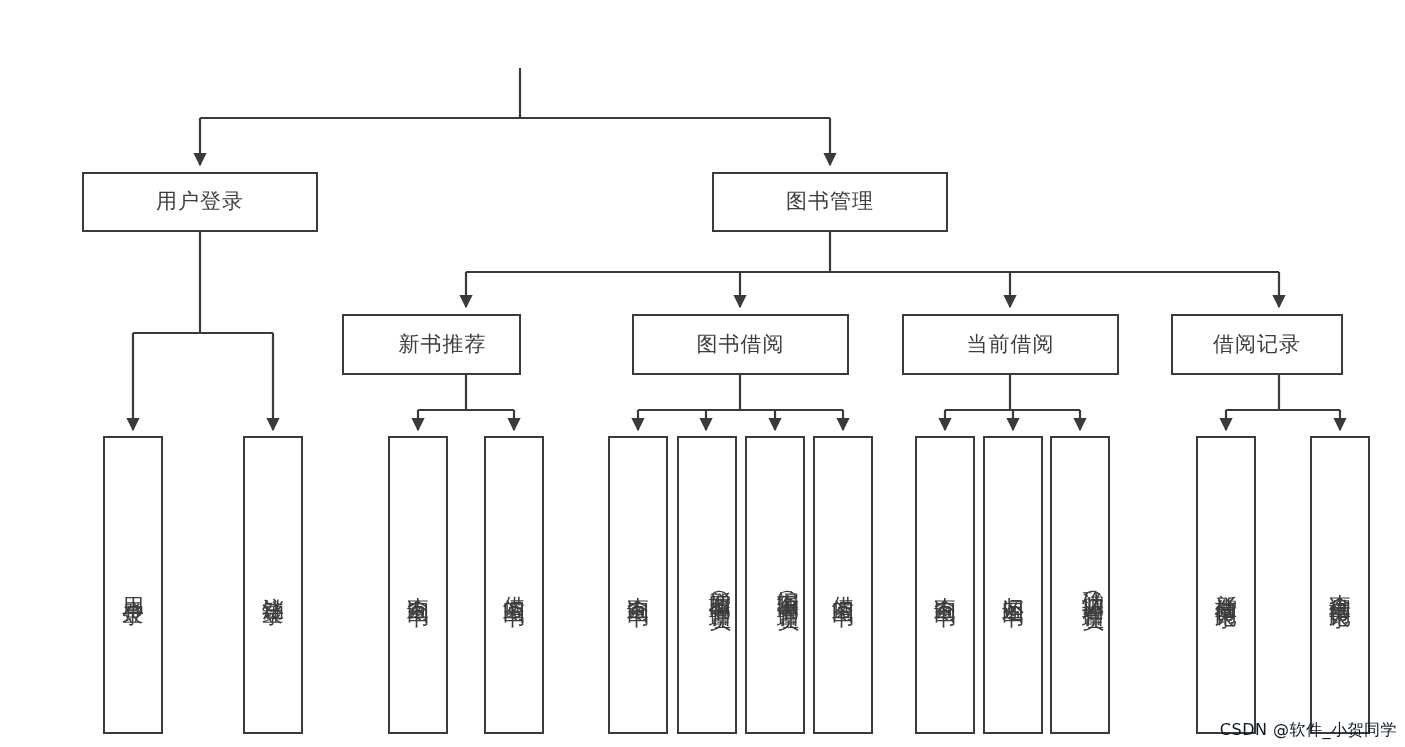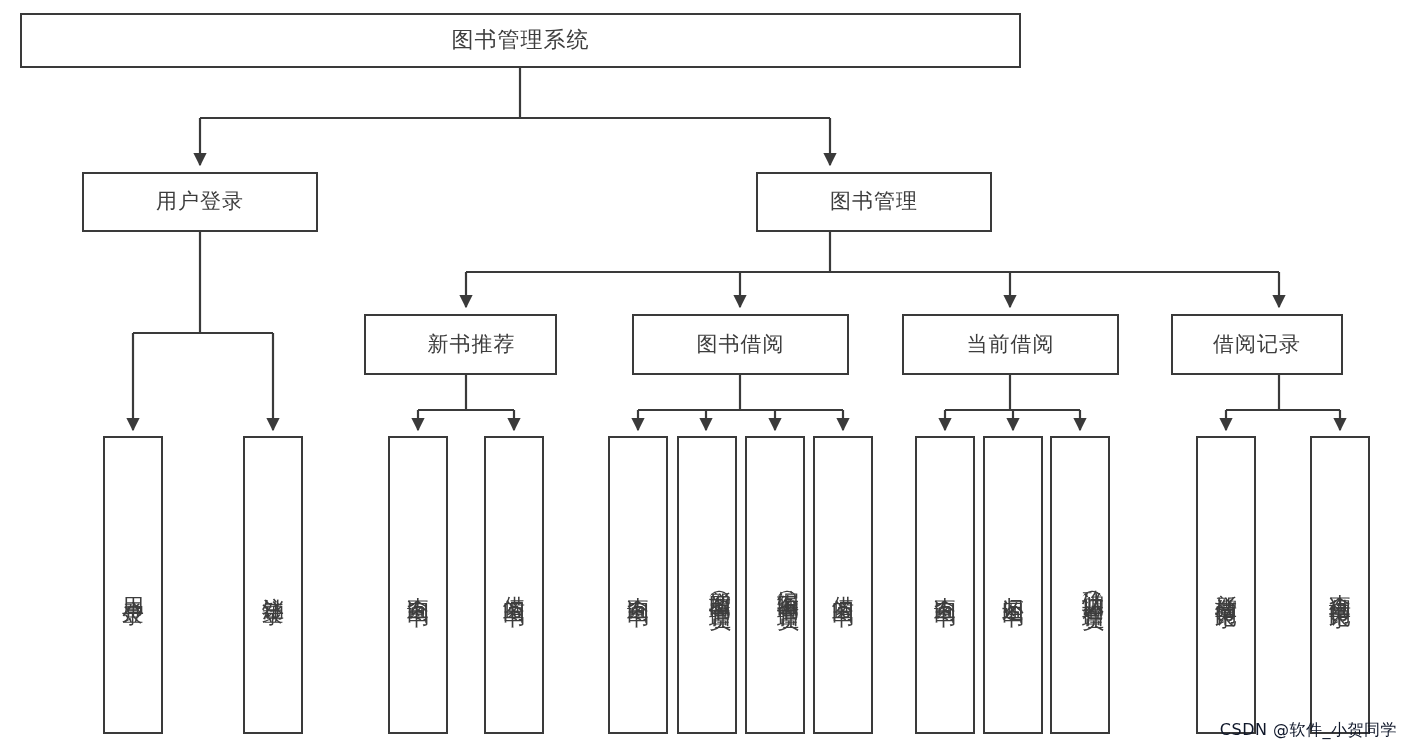--- a/index.html
+++ b/index.html
@@ -65,26 +65,25 @@
       <path d="M 1013 410 L 1013 430" marker-end="url(#arw)"></path>
       <path d="M 1080 410 L 1080 430" marker-end="url(#arw)"></path>
 
       <path d="M 1279 375 L 1279 410"></path>
       <path d="M 1226 410 L 1340 410"></path>
       <path d="M 1226 410 L 1226 430" marker-end="url(#arw)"></path>
       <path d="M 1340 410 L 1340 430" marker-end="url(#arw)"></path>
     </g>
   </svg>
 
-  <div class="node h root" style="left:20px;top:13px;width:1001px;height:55px;">图书管理系统</div>
 
   <div class="node h" style="left:82px;top:172px;width:236px;height:60px;">用户登录</div>
-  <div class="node h" style="left:712px;top:172px;width:236px;height:60px;margin-left:44px;">图书管理</div>
+  <div class="node h" style="left:712px;top:172px;width:236px;height:60px;">图书管理</div>
 
-  <div class="node h" style="left:364px;top:314px;width:193px;height:61px;padding-left:22px;">新书推荐</div>
+  <div class="node h" style="left:342px;top:314px;width:179px;height:61px;padding-left:22px;">新书推荐</div>
   <div class="node h" style="left:902px;top:314px;width:217px;height:61px;">当前借阅</div>
   <div class="node h" style="left:632px;top:314px;width:217px;height:61px;">图书借阅</div>
   <div class="node h" style="left:1171px;top:314px;width:172px;height:61px;">借阅记录</div>
 
   <div class="node v vc" style="left:103px;top:436px;width:60px;height:298px;">用户登录</div>
   <div class="node v vc" style="left:243px;top:436px;width:60px;height:298px;">注销登录</div>
 
   <div class="node v vc" style="left:388px;top:436px;width:60px;height:298px;">查询图书</div>
   <div class="node v vc" style="left:484px;top:436px;width:60px;height:298px;">借阅图书</div>
 

